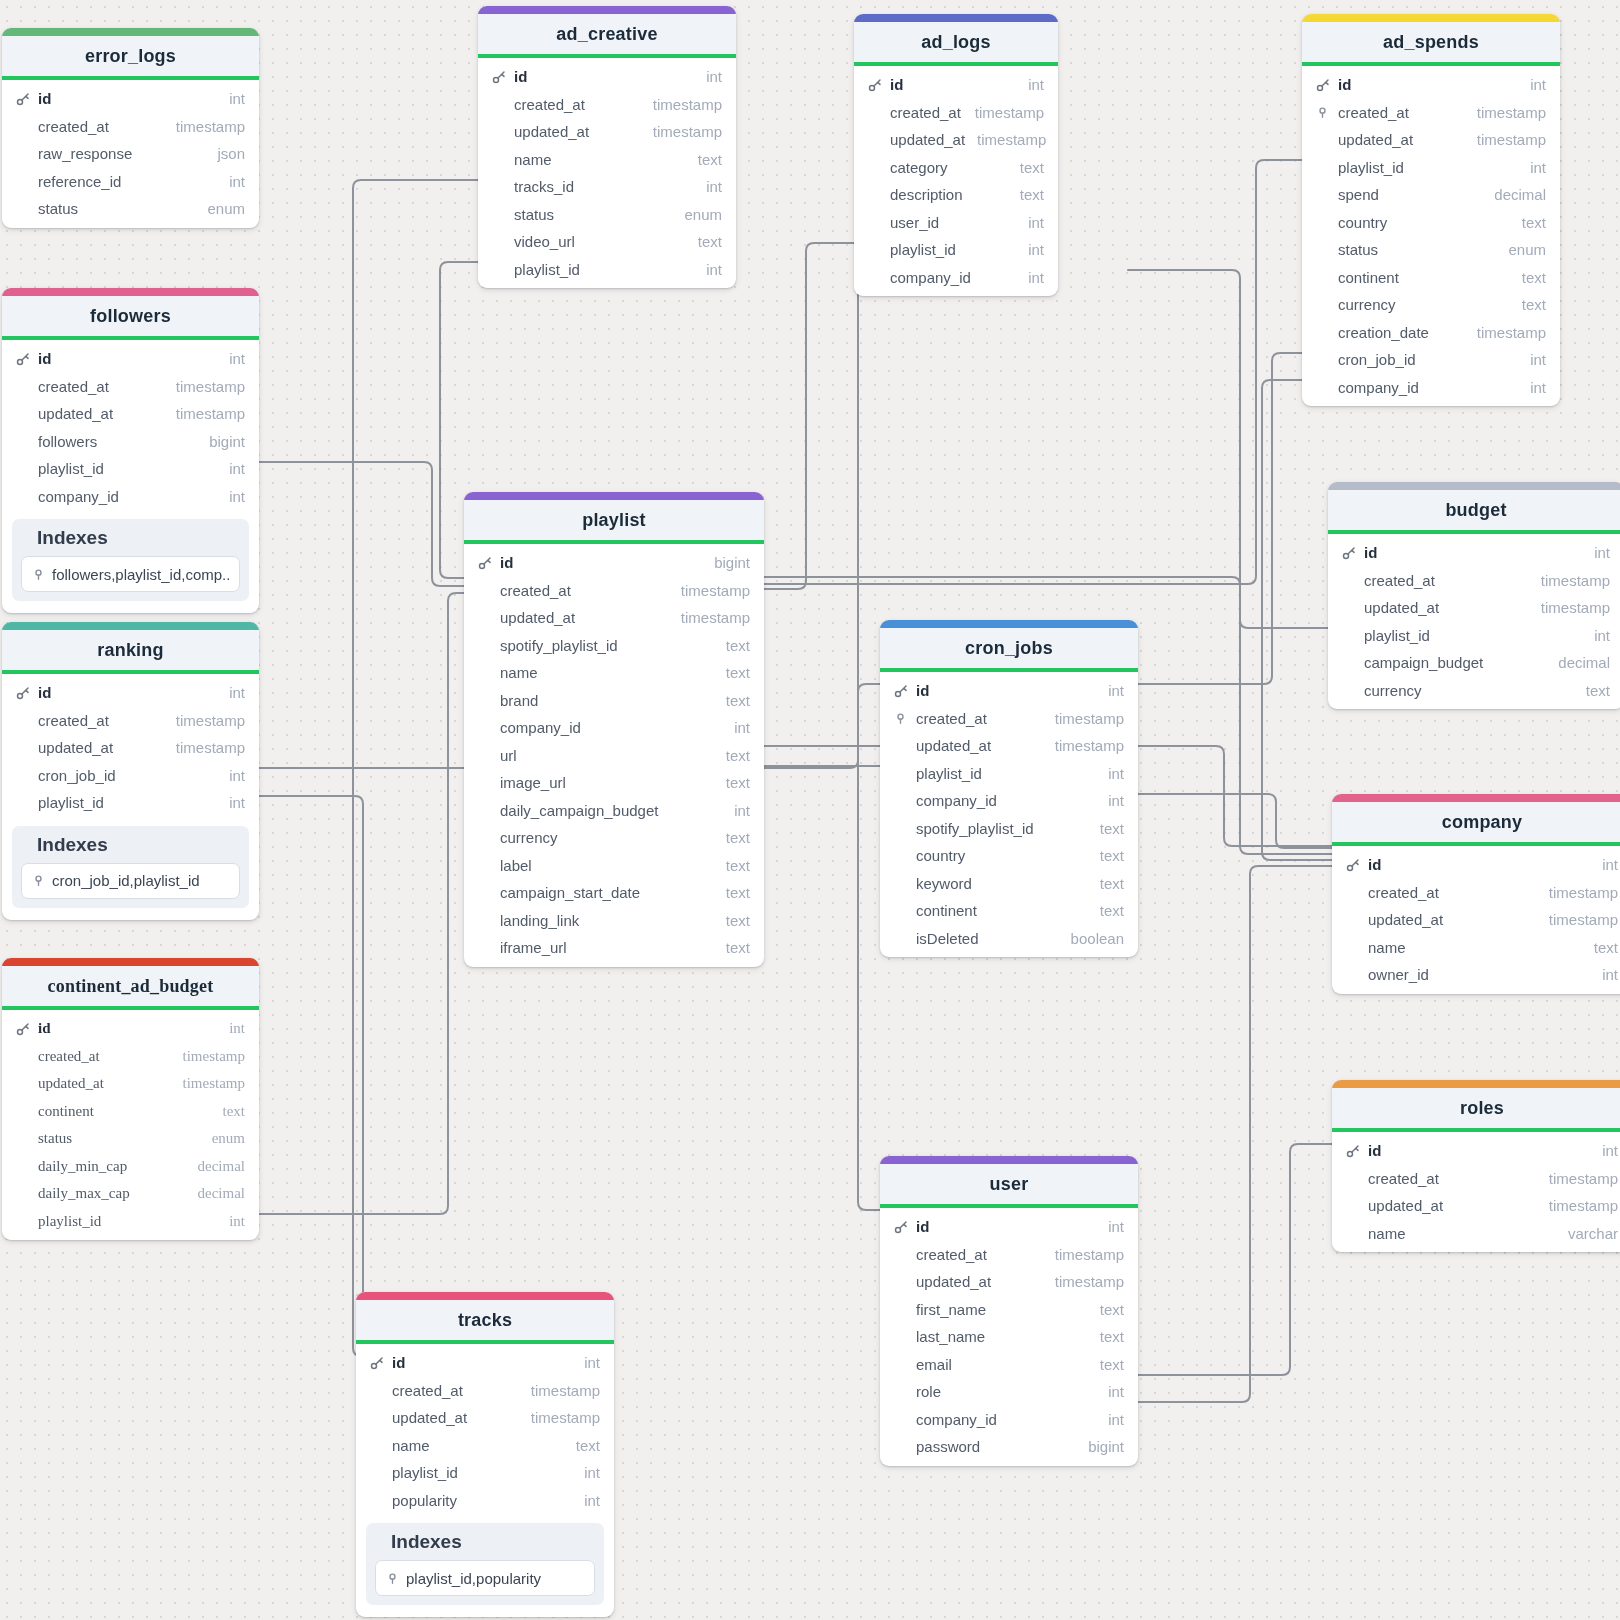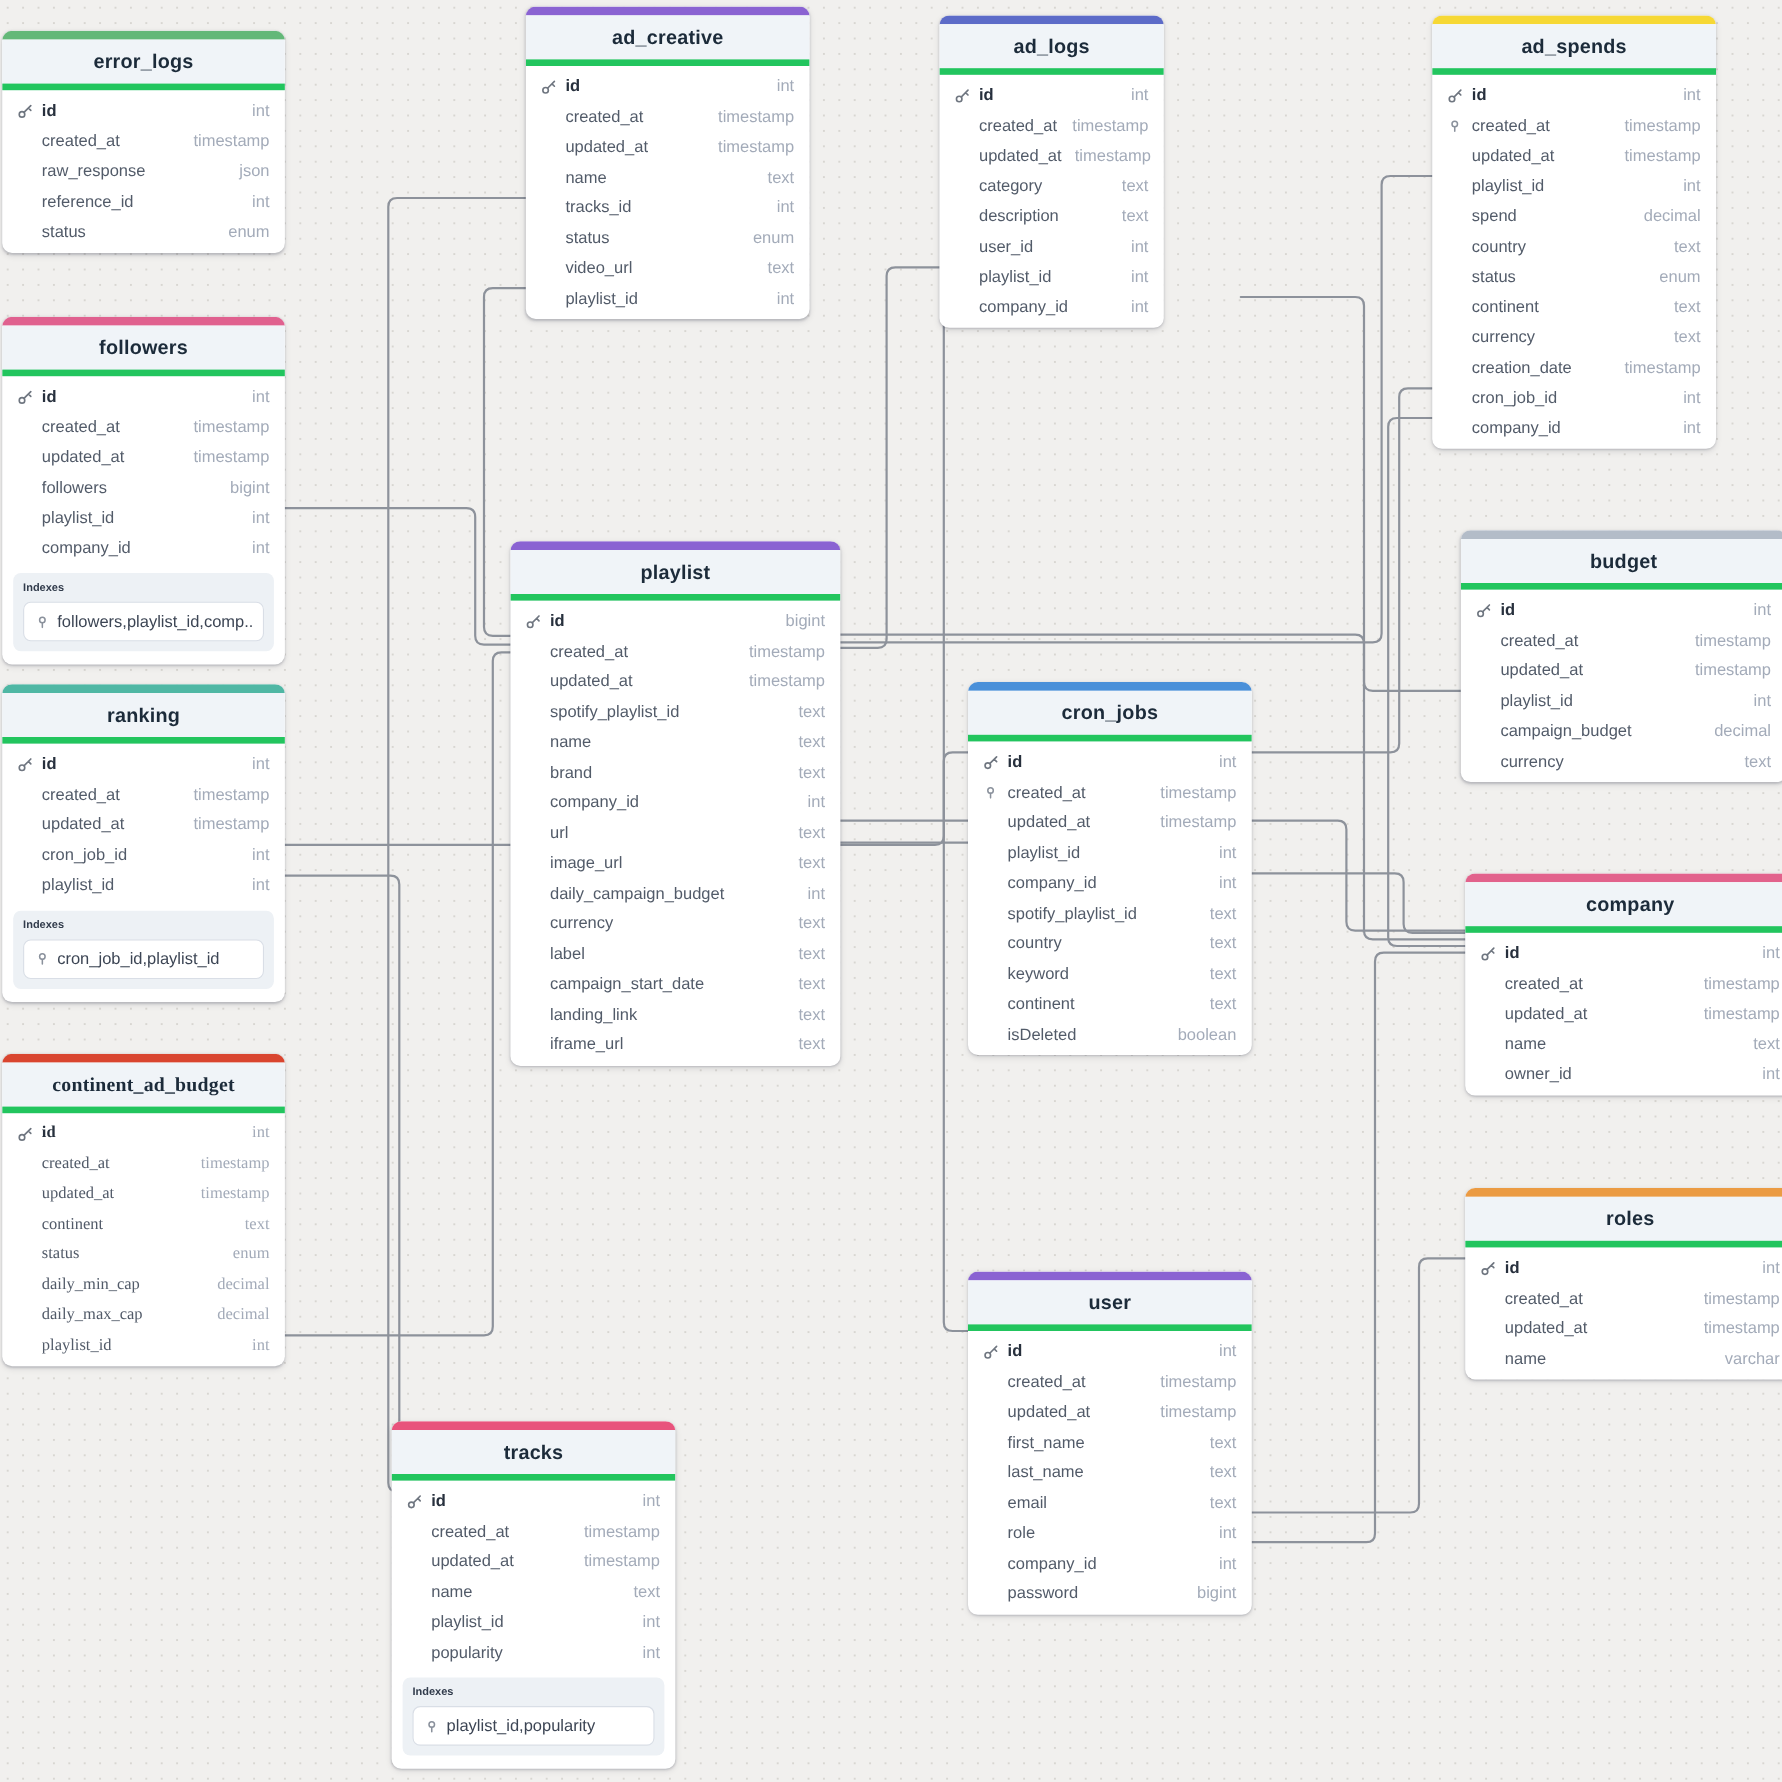--- a/index.html
+++ b/index.html
@@ -14,33 +14,33 @@
   #connector-layer path{fill:none;stroke:#8d929b;stroke-width:2;stroke-linecap:round;}
   #tables{position:absolute;left:0;top:0;z-index:2;}
   .table-card{
     position:absolute;background:#ffffff;border-radius:9px;
     box-shadow:0 1px 2px rgba(15,23,42,.18), 0 2px 6px rgba(15,23,42,.10);
     overflow:hidden;
   }
   .accent-bar{height:8px;width:100%;}
   .card-header{
     background:#f0f4f8;height:40px;display:flex;align-items:center;justify-content:center;
-    border-bottom:6px solid #22c55e;
+    border-bottom:4px solid #22c55e;
   }
   .card-title{font-weight:bold;font-size:18px;color:#1c2b3a;letter-spacing:.2px;}
   .rows{padding:5px 0;}
   .field-row{height:27.5px;display:flex;align-items:center;padding:0 14px;}
   .icon-cell{width:22px;flex:0 0 22px;display:flex;align-items:center;}
   .field-name{font-size:15px;color:#525b69;white-space:nowrap;}
   .field-row.key .field-name{font-weight:bold;color:#27303d;}
   .field-type{margin-left:auto;font-size:15px;color:#a3abb9;white-space:nowrap;padding-left:12px;}
   .indexes-section{
     margin:4px 10px 12px 10px;background:#edf1f5;border-radius:7px;padding:8px 9px 9px 9px;
   }
-  .indexes-label{font-size:10px;font-weight:bold;color:#323c4c;margin-bottom:7px;}
+  .indexes-label{font-size:19px;font-weight:bold;color:#323c4c;margin-bottom:7px;margin-left:16px;}
   .index-chip{
     background:#ffffff;border:1px solid #d9dee6;border-radius:7px;height:34px;
     display:flex;align-items:center;padding:0 10px;gap:7px;
   }
   .index-chip-text{font-size:15px;color:#3c4554;white-space:nowrap;overflow:hidden;}
 </style>
 </head>
 <body>
 
 <svg id="connector-layer" xmlns="http://www.w3.org/2000/svg">

